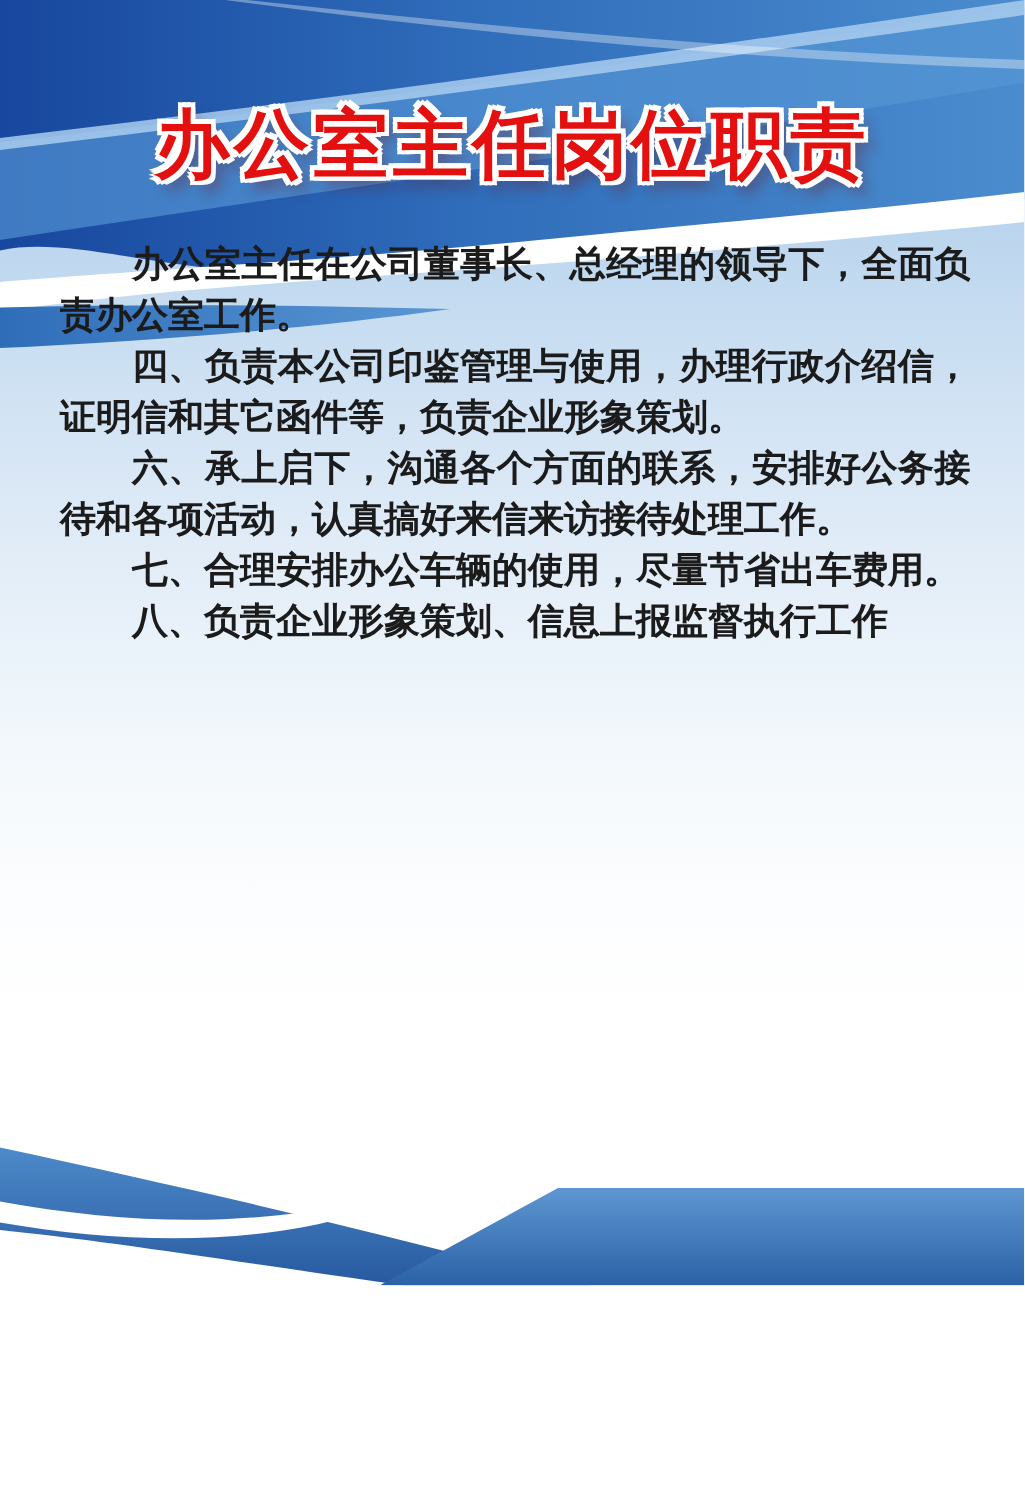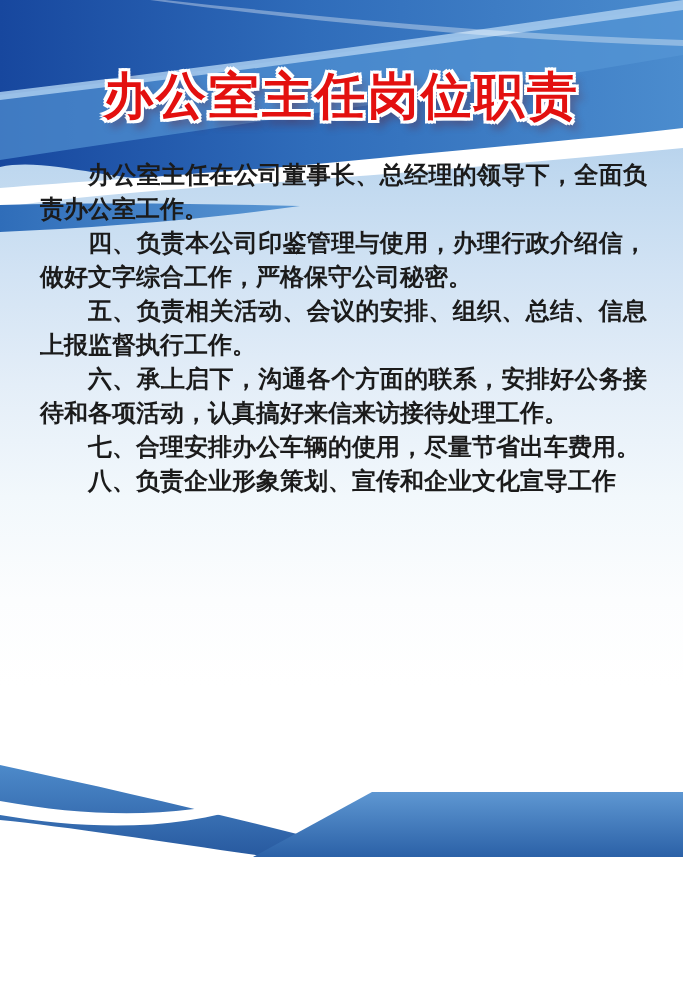--- a/index.html
+++ b/index.html
@@ -26,21 +26,20 @@
       2px 2px 0 #fff,-2px -2px 0 #fff,2px -2px 0 #fff,-2px 2px 0 #fff,
       3px 3px 0 #fff,-3px 3px 0 #fff,3px -3px 0 #fff,-3px -3px 0 #fff,
       6px 7px 9px rgba(110,10,10,0.45);
     white-space:nowrap;
   }
   .content{
     position:absolute;top:160px;left:40px;width:607px;
     color:#1b1b1b;
     font-size:24px;line-height:34px;font-weight:bold;
     text-align:justify;
-    font-family:Liberation Mono, monospace;
   }
   .content p{margin:0;text-indent:2em;}
 </style>
 </head>
 <body>
 
 <div class="poster">
 
   <svg class="banner-svg" width="683" height="250" viewBox="0 0 683 250" preserveAspectRatio="none">
     <defs>
@@ -65,25 +64,24 @@
 
     <path d="M0,188 C100,180 240,172 380,158 C500,146 600,138 683,128 L683,148 C560,160 420,172 280,182 C160,190 60,198 0,208 Z" fill="#ffffff"></path>
 
     <path d="M0,205 C110,202 210,204 300,206 C200,220 90,228 0,232 Z" fill="url(#gWedge)"></path>
   </svg>
 
   <h1 class="title">办公室主任岗位职责</h1>
 
   <div class="content">
     <p>办公室主任在公司董事长、总经理的领导下，全面负责办公室工作。</p>
-    <p>四、负责本公司印鉴管理与使用，办理行政介绍信，做好文字综合工作，严格保守公司秘密。</p>
-    <p>五、负责相关活动、会议的安排、组织、总结、信息上报监督执行工作。</p>
+    <p>四、负责本公司印鉴管理与使用，办理行政介绍信，证明信和其它函件等，负责企业形象策划。</p>
     <p>六、承上启下，沟通各个方面的联系，安排好公务接待和各项活动，认真搞好来信来访接待处理工作。</p>
     <p>七、合理安排办公车辆的使用，尽量节省出车费用。</p>
-    <p>八、负责企业形象策划、宣传和企业文化宣导工作</p>
+    <p>八、负责企业形象策划、信息上报监督执行工作</p>
   </div>
 
   <svg class="footer-svg" width="683" height="172" viewBox="0 0 683 172" preserveAspectRatio="none">
     <defs>
       <linearGradient id="gBand" x1="0" y1="0" x2="0" y2="1">
         <stop offset="0" stop-color="#4d8aca"></stop>
         <stop offset="1" stop-color="#27599f"></stop>
       </linearGradient>
       <linearGradient id="gSolid" x1="0" y1="0" x2="0" y2="1">
         <stop offset="0" stop-color="#5e97d2"></stop>

